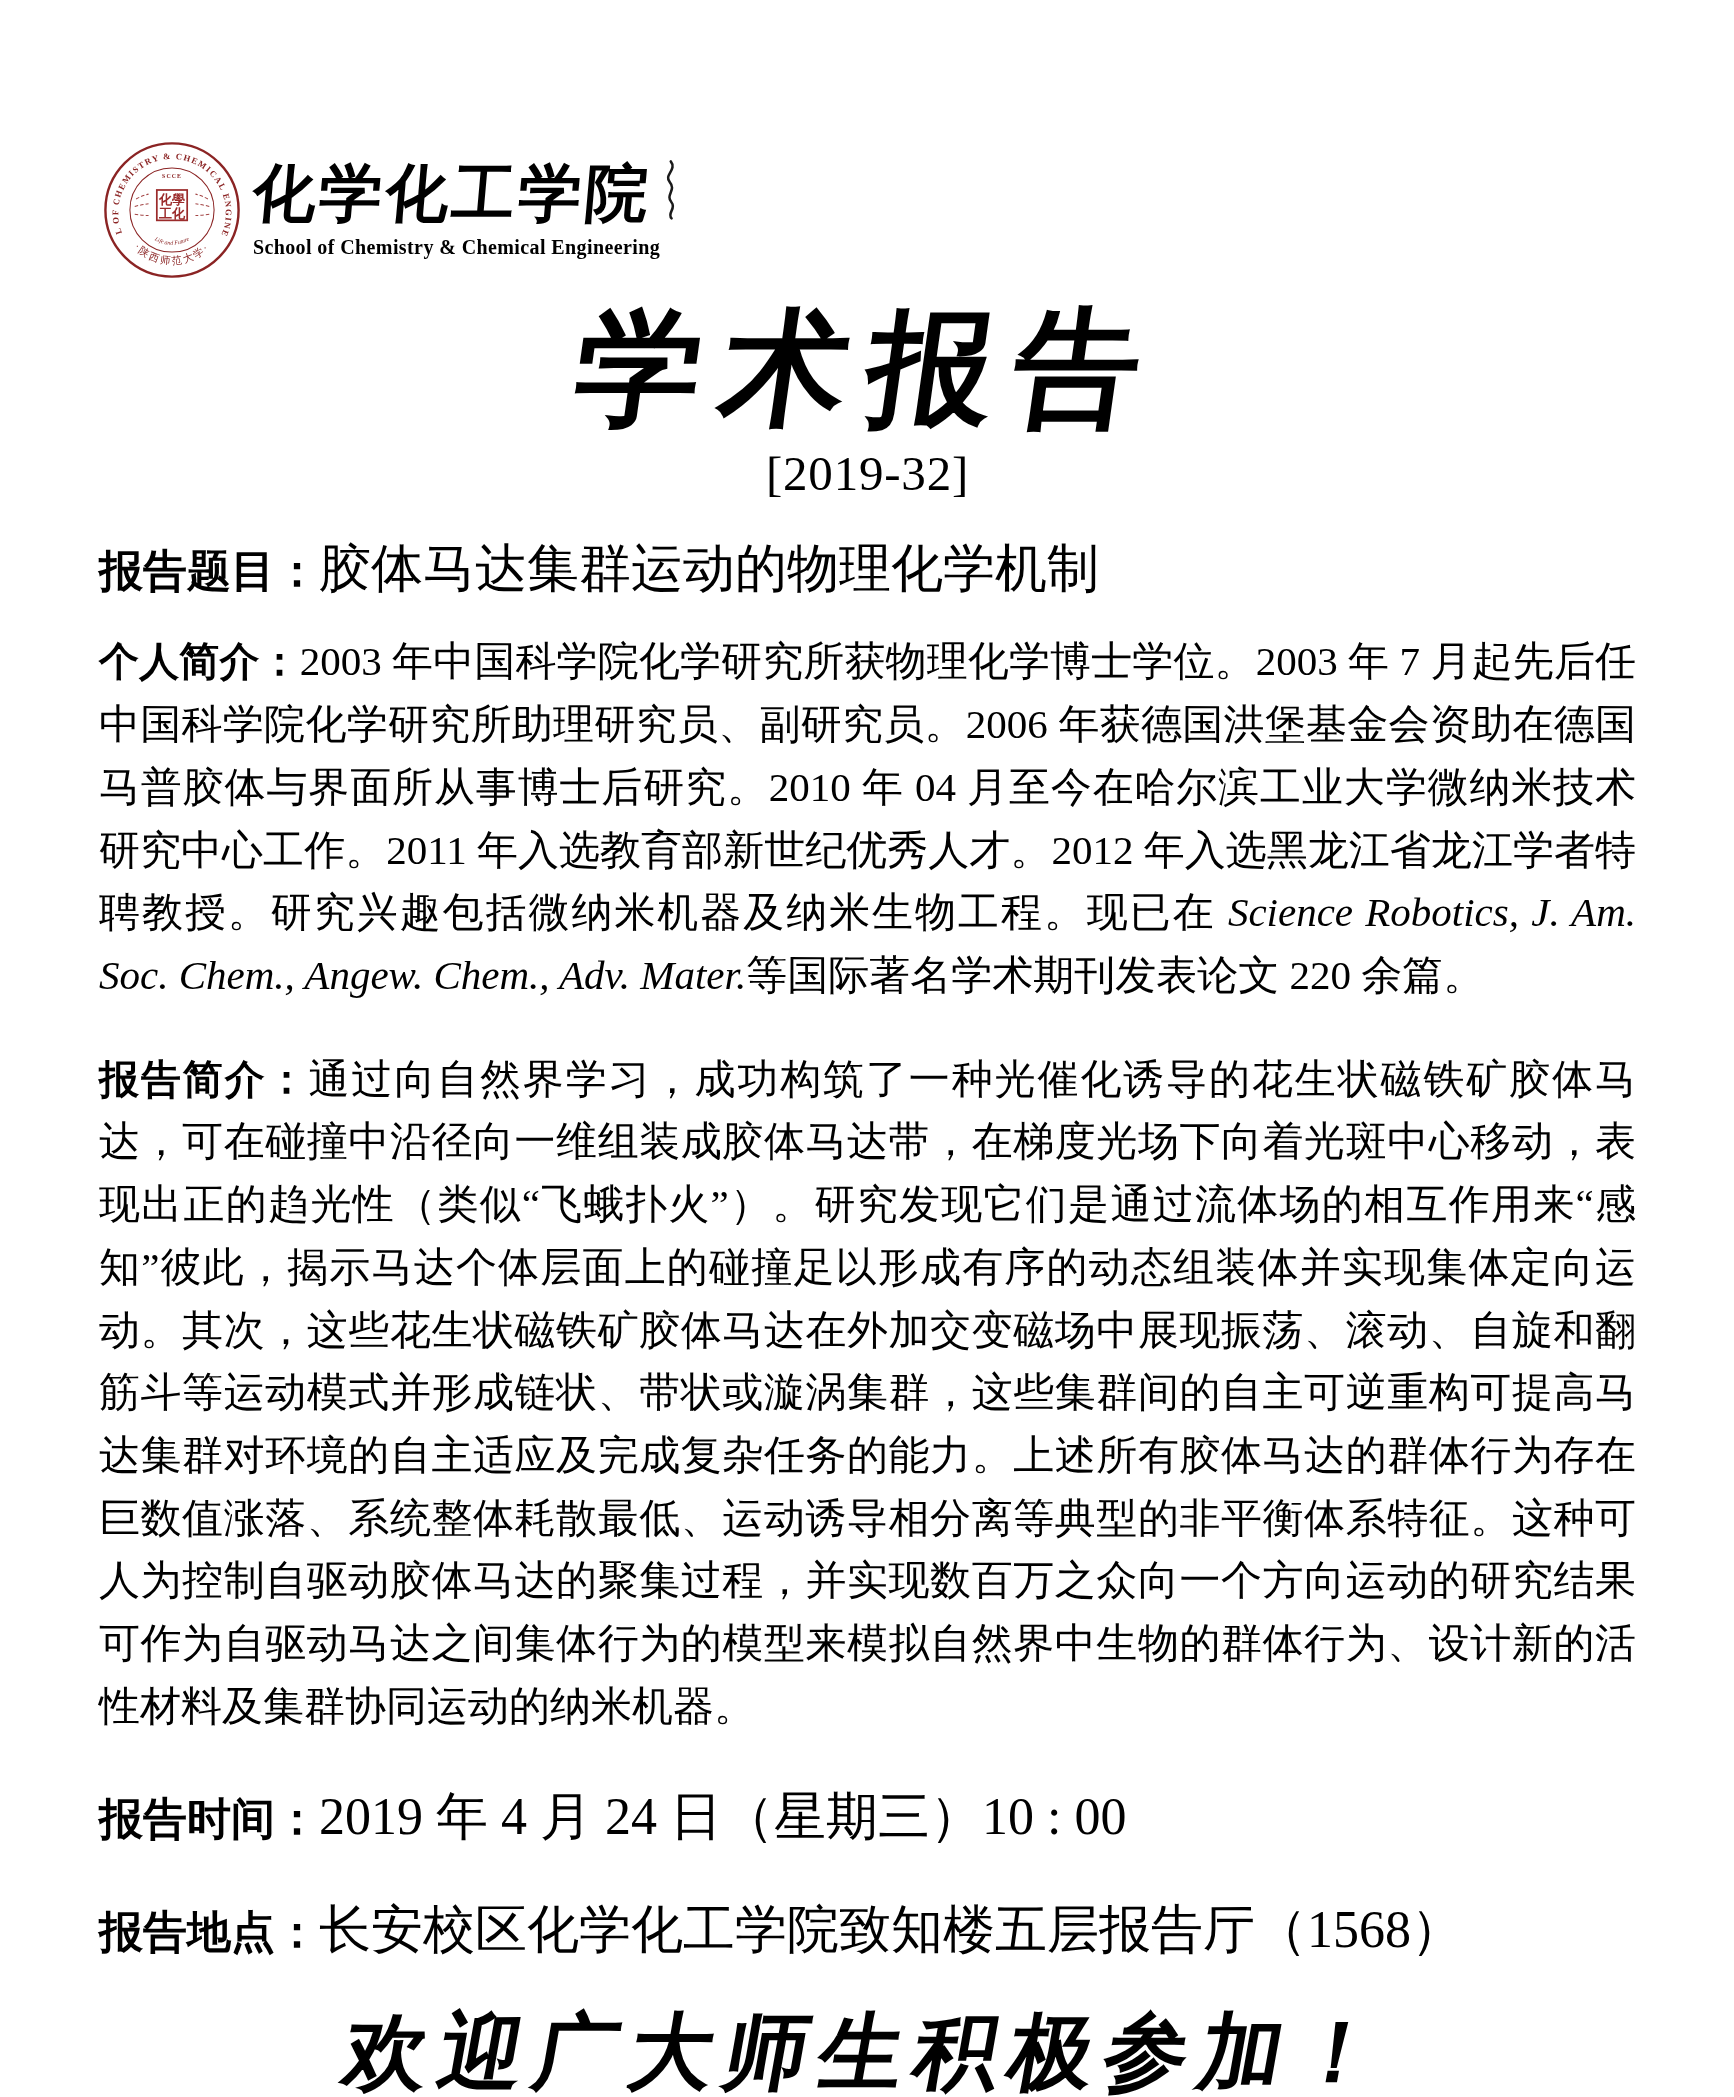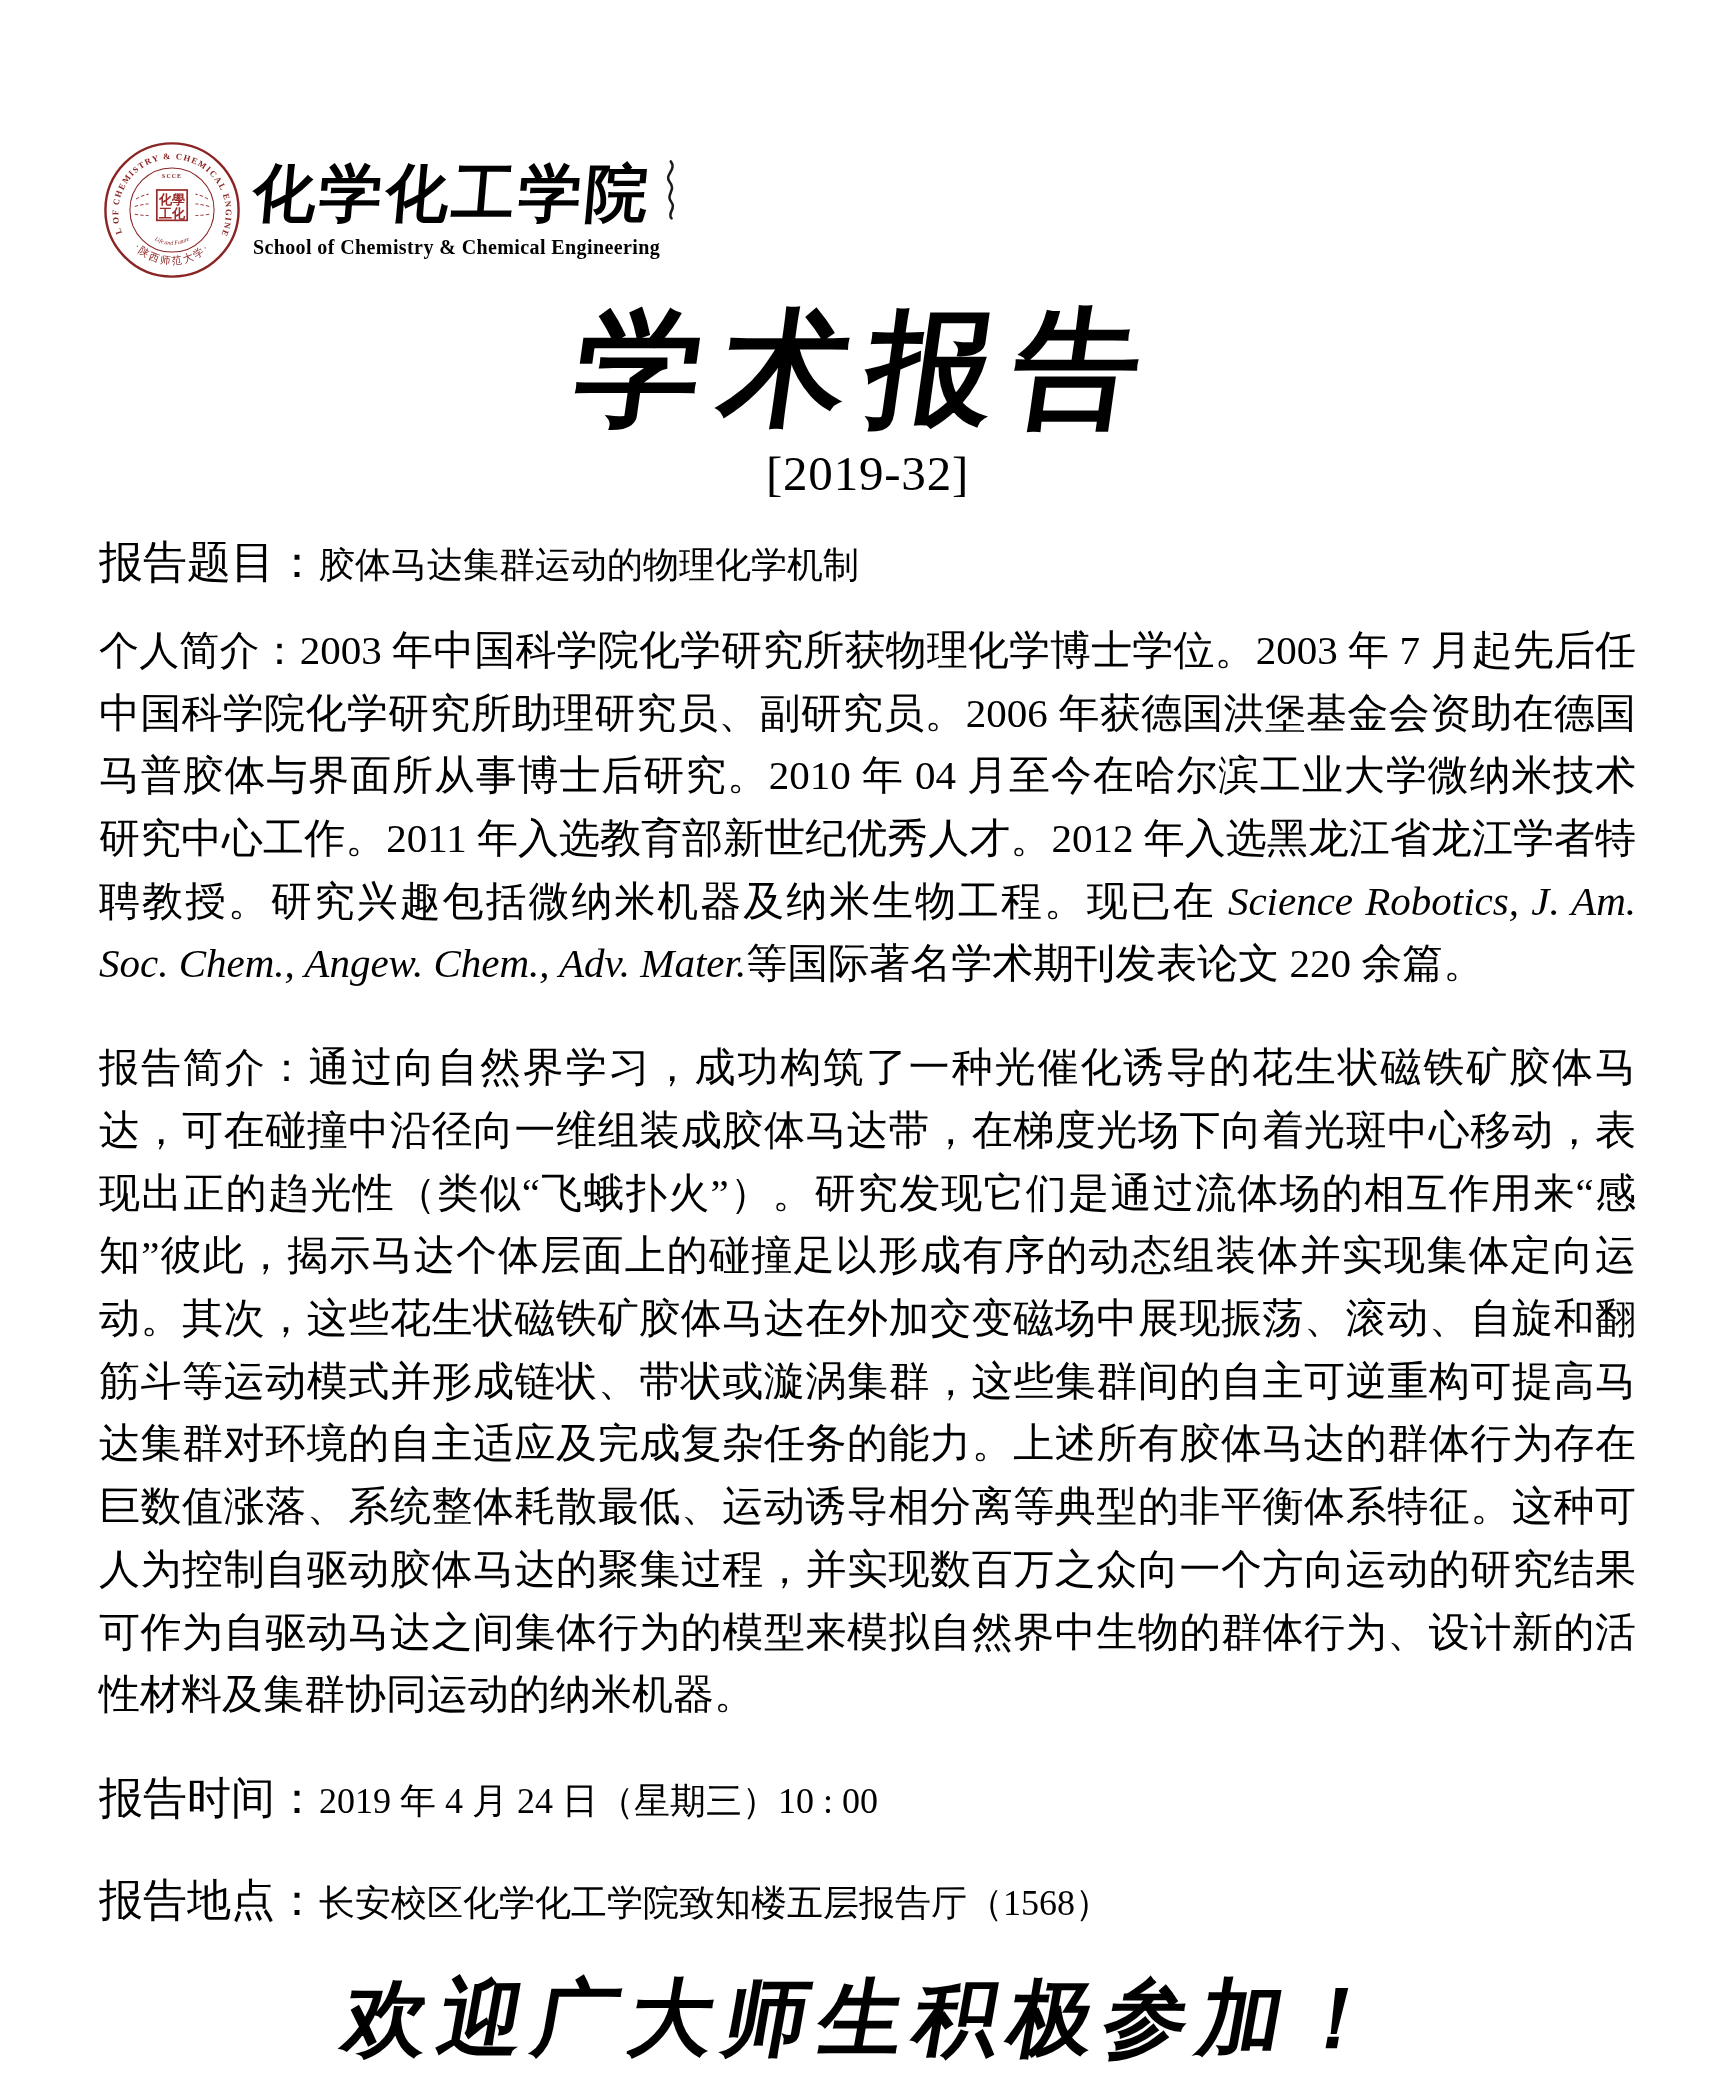--- a/index.html
+++ b/index.html
@@ -34,22 +34,22 @@
   .title-text {
     display: inline-block; font-size: 126px; font-weight: bold;
     letter-spacing: 20px; transform: skewX(-8deg); line-height: 1.15; white-space: nowrap;
   }
   .number-wrap { text-align: center; margin-top: 2.5px; }
   .number-text { font-size: 49px; letter-spacing: 0.8px; }
 
   
   .fields { margin-top: 29px; }
   .field { font-size: 44px; line-height: 1.45; margin-top: 22px; white-space: nowrap; }
-  .plabel { font-weight: normal; font-size: 44px; }
-  .fvalue { font-size: 36px; }
+  .plabel { font-weight: bold; font-size: 44px; }
+  .fvalue { font-size: 52px; }
 
   
   .para { font-size: 41px; line-height: 1.53; text-align: justify; margin-top: 24px; }
   .para .plabel { font-size: 40px; }
   .journal-names { font-style: italic; }
 
   
   .welcome-wrap { text-align: center; margin-top: 29px; }
   .welcome-text {
     display: inline-block; font-size: 84px; font-weight: bold;

